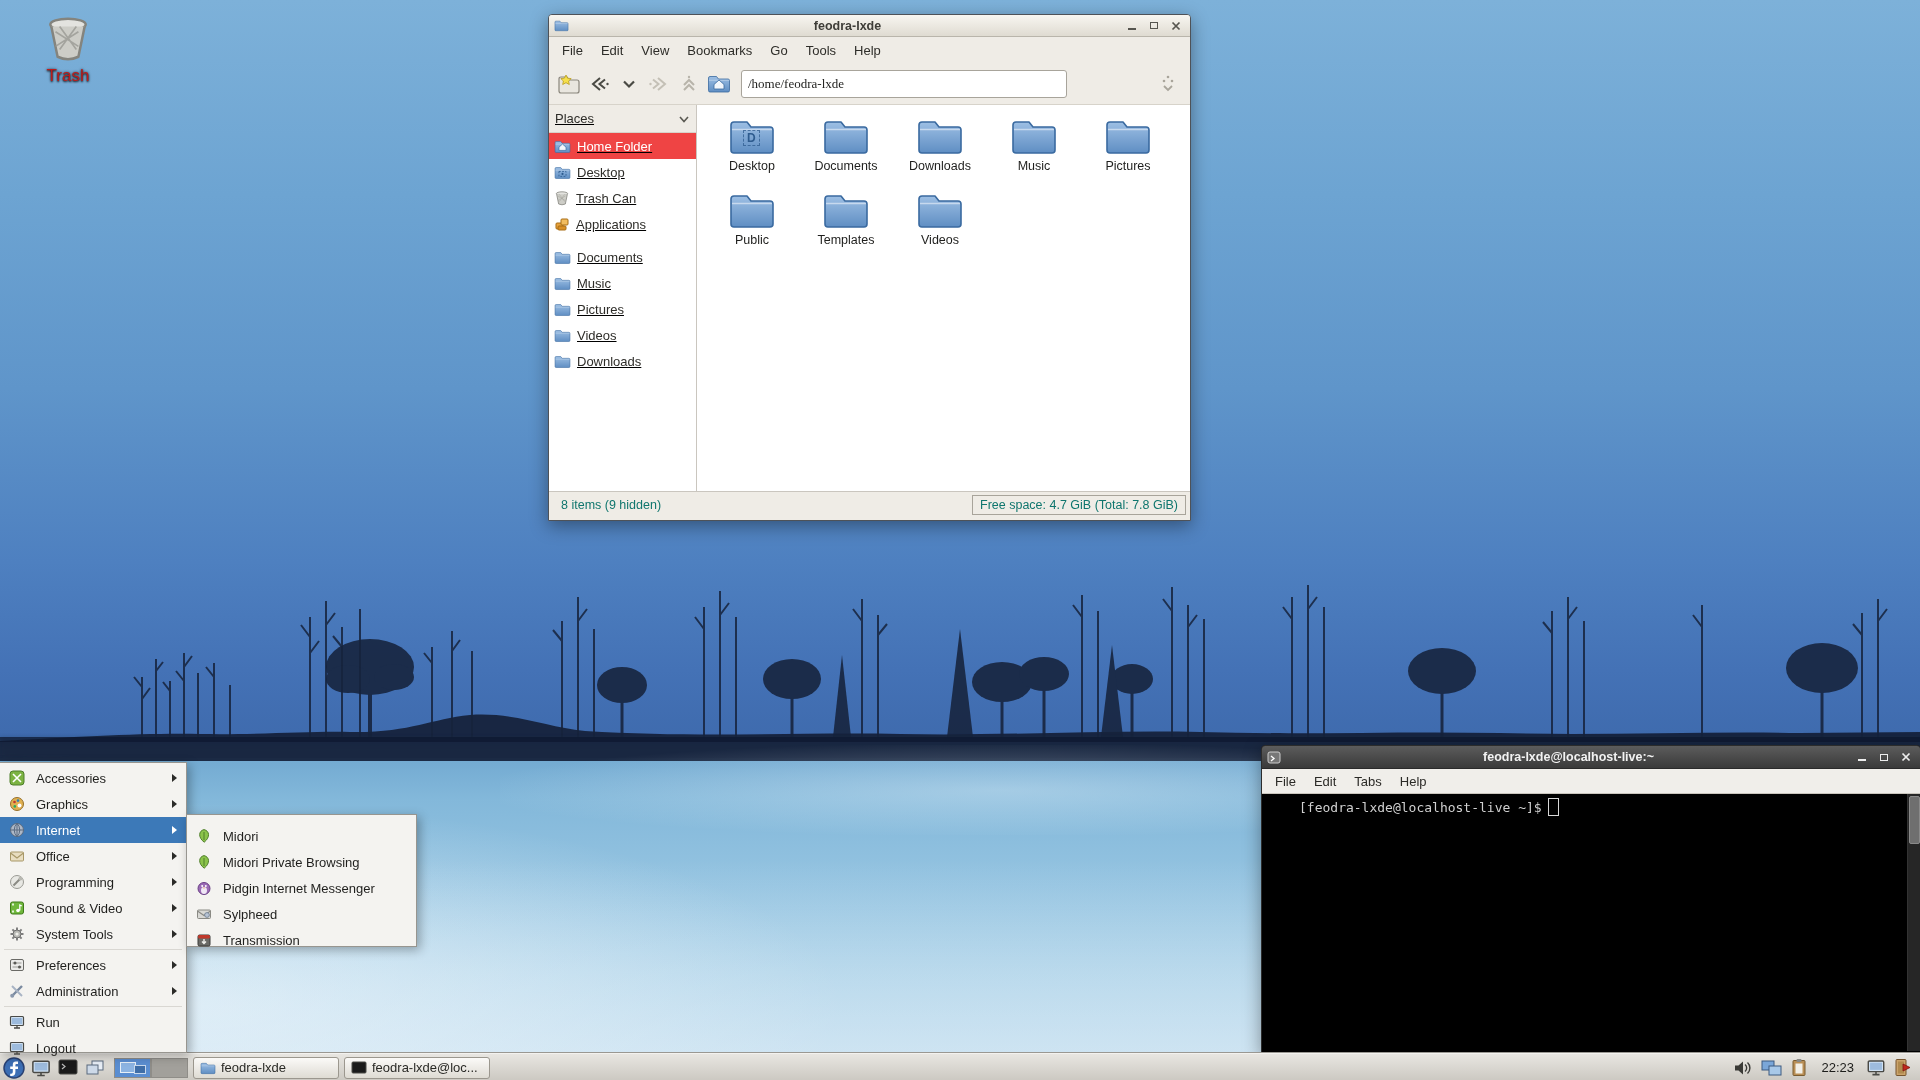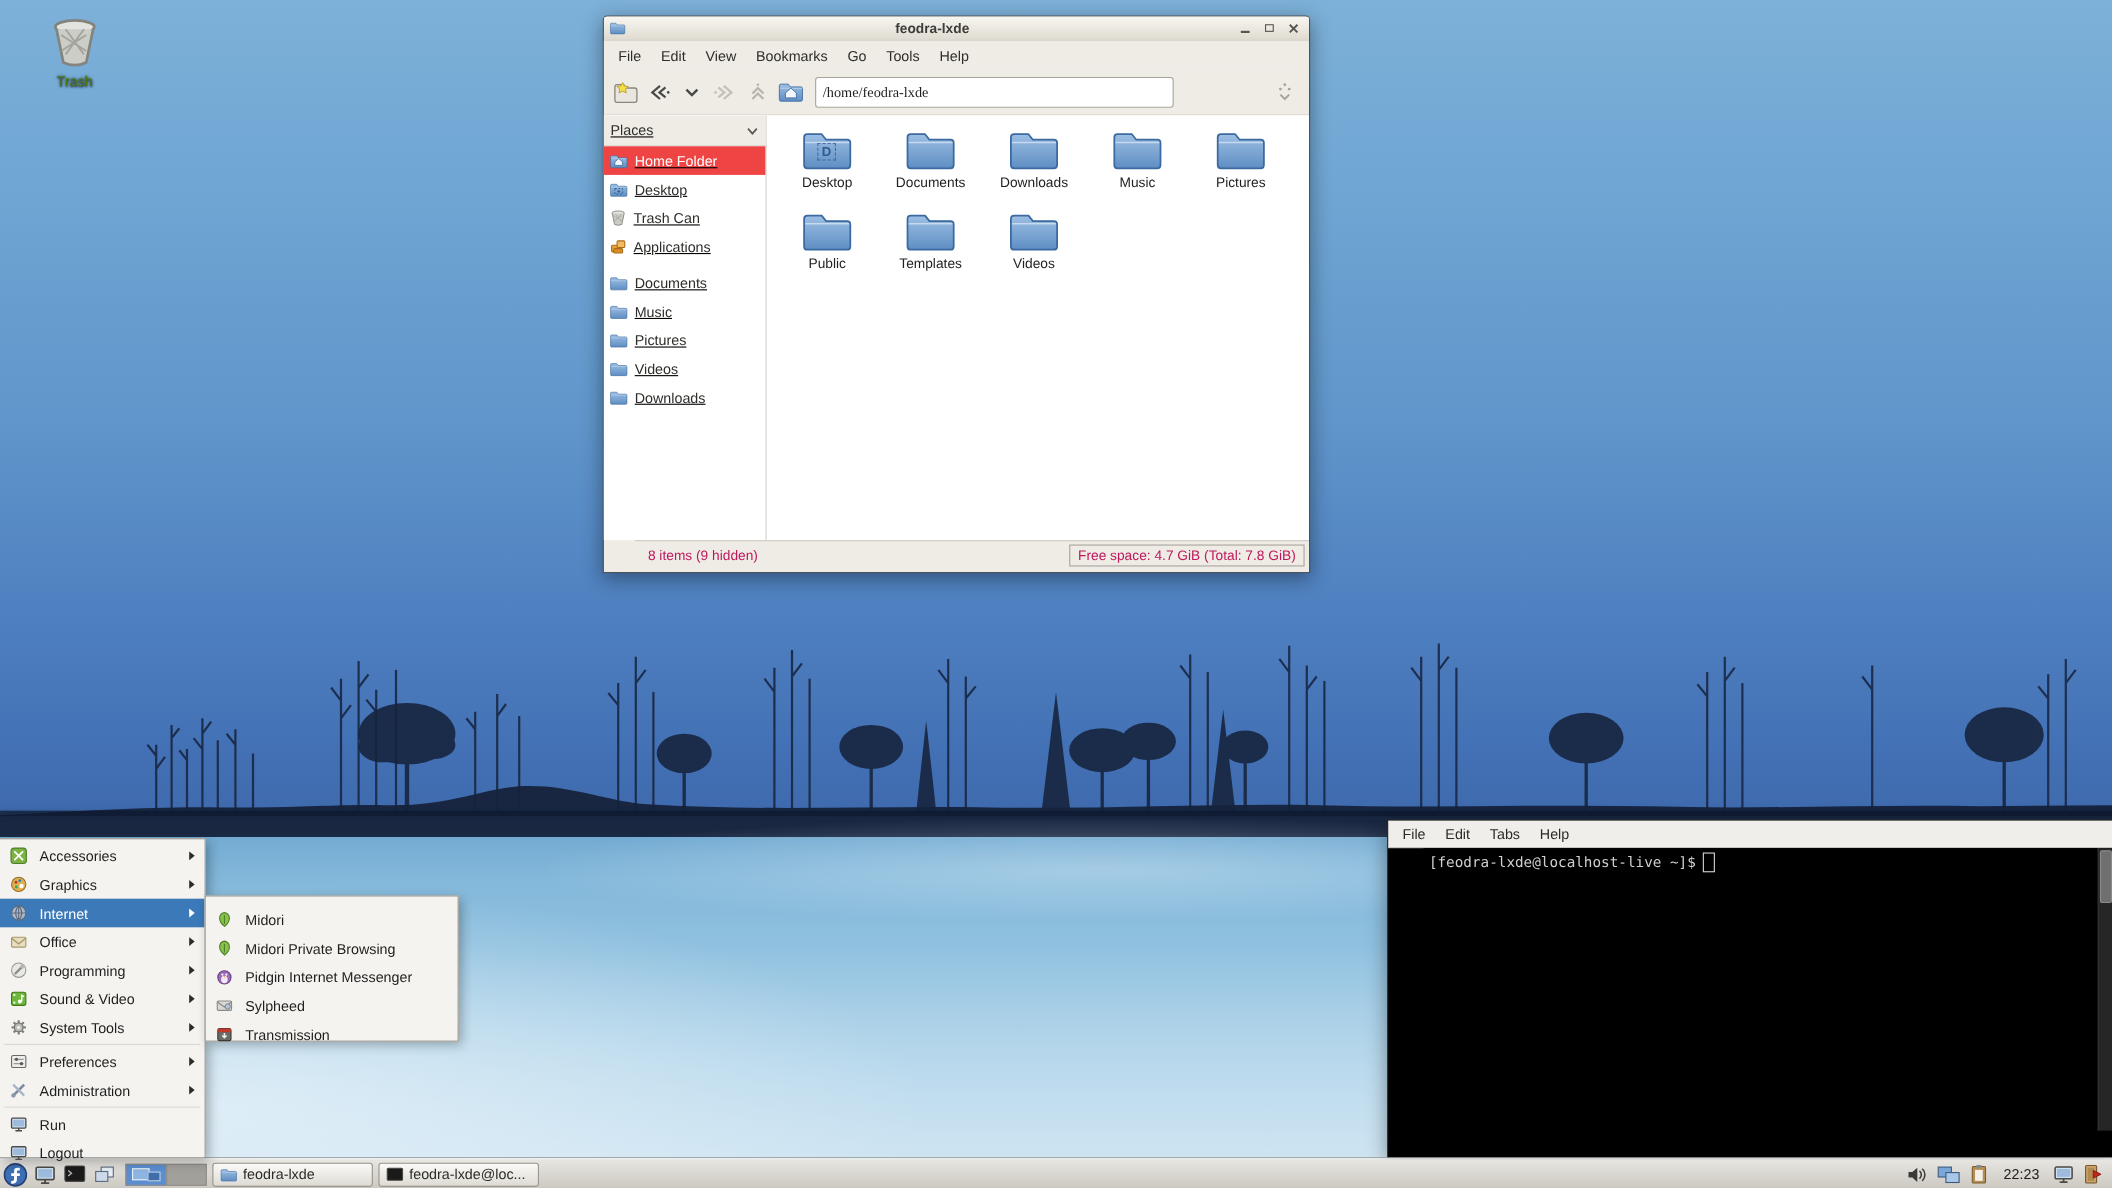--- a/index.html
+++ b/index.html
@@ -16,21 +16,21 @@
   .fog.f2{left:1300px;top:780px;width:900px;height:330px;
     background:radial-gradient(ellipse at 60% 55%,rgba(240,248,252,.5),rgba(240,248,252,0) 70%);}
   .fog.f3{left:0;top:860px;width:1920px;height:220px;
     background:linear-gradient(180deg,rgba(235,245,250,0),rgba(230,242,250,.55));}
   .fog.f4{left:500px;top:745px;width:1000px;height:90px;
     background:radial-gradient(ellipse,rgba(235,246,252,.35),rgba(235,246,252,0) 75%);}
   #forest{position:absolute;left:0;top:555px;width:1920px;height:400px;}
 
   
   .trash-di{position:absolute;left:30px;top:12px;width:76px;text-align:center;cursor:default;}
-  .trash-di .tlabel{display:block;margin-top:2px;font-size:13px;color:#4d7c0f;
+  .trash-di .tlabel{display:block;margin-top:2px;font-size:17px;color:#b91c1c;
     text-shadow:0 1px 2px rgba(0,0,0,.85),0 0 3px rgba(0,0,0,.6);}
 
   
   .win{position:absolute;border:1px solid #4e5258;border-radius:4px 4px 0 0;
     box-shadow:0 5px 18px rgba(0,0,0,.38);}
   .titlebar{display:flex;align-items:center;height:21px;border-radius:3px 3px 0 0;
     background:linear-gradient(180deg,#f8f6f1,#dfdbd1);border-bottom:1px solid #b9b5ab;}
   .titlebar .tb-title{flex:1;text-align:center;font-size:12.5px;font-weight:bold;color:#3e3d38;}
   .tb-ico{margin-left:5px;display:flex;align-items:center;}
   .wbtns{display:flex;align-items:center;gap:10px;margin-right:8px;color:#56554f;}
@@ -60,21 +60,21 @@
   .sidebar .gap{height:7px;}
   .fmain{flex:1;position:relative;background:#fff;}
   .fgrid{position:absolute;left:8px;top:8px;display:grid;
     grid-template-columns:repeat(5,94px);grid-auto-rows:74px;}
   .fcell{display:flex;flex-direction:column;align-items:center;justify-content:flex-start;padding-top:3px;}
   .fcell .flabel{margin-top:3px;font-size:12.5px;color:#1f1f1d;}
   .ficon{position:relative;width:48px;height:40px;}
   .badge-d{position:absolute;left:15px;top:14px;font-size:12px;font-weight:bold;color:#2e5c8f;
     border:1px dashed rgba(46,92,143,.75);padding:0 3px;line-height:14px;}
   .statusbar{display:flex;align-items:center;height:25px;background:#efece6;
-    border-top:1px solid #cac6bf;font-size:12.5px;color:#be185d;padding:0 4px 0 12px;margin-left:28px;}
+    border-top:1px solid #cac6bf;font-size:12.5px;color:#0f766e;padding:0 4px 0 12px;}
   .statusbar .st-left{flex:1;}
   .statusbar .st-right{border:1px solid #a8a49b;background:#efece6;padding:2px 7px;}
 
   
   .term{left:1261px;top:745px;width:658px;height:306px;background:#000;border:1px solid #2c2c2c;
     border-radius:4px 4px 0 0;}
   .term .titlebar{background:linear-gradient(180deg,#5c5c5c,#3a3a3a);border-bottom:1px solid #2a2a2a;height:22px;}
   .term .tb-title{color:#f2f2f2;}
   .term .wbtns{color:#ededed;}
   .term-menubar{display:flex;align-items:center;height:24px;background:#f0eeea;
@@ -473,20 +473,42 @@
         </div>
       </div>
     </div>
     <div class="statusbar">
       <span class="st-left">8 items (9 hidden)</span>
       <span class="st-right">Free space: 4.7 GiB (Total: 7.8 GiB)</span>
     </div>
   </div>
 
   <div class="win term">
+    <div class="titlebar">
+      <span class="tb-ico">
+        <svg width="14" height="13">
+            <rect x="1" y="1" width="12" height="11" rx="2" fill="#777" stroke="#ccc" stroke-width="1"></rect>
+            <path d="M4,5 l3,2.5 -3,2.5" fill="none" stroke="#fff" stroke-width="1.3"></path>
+          </svg>
+      </span>
+      <span class="tb-title">feodra-lxde@localhost-live:~</span>
+      <span class="wbtns">
+        <span class="wbtn">
+            <span class="mn"></span>
+          </span>
+        <span class="wbtn">
+            <span class="mx"></span>
+          </span>
+        <span class="wbtn">
+          <svg width="10" height="10">
+              <path d="M1.5,1.5 L8.5,8.5 M8.5,1.5 L1.5,8.5" stroke="currentColor" stroke-width="1.7"></path>
+            </svg>
+        </span>
+      </span>
+    </div>
     <div class="term-menubar">
       <span class="mitem">File</span>
       <span class="mitem">Edit</span>
       <span class="mitem">Tabs</span>
       <span class="mitem">Help</span>
     </div>
     <div class="term-body">
       <div class="prompt-line">
         <span>[feodra-lxde@localhost-live ~]$</span>
         <span class="cursor"></span>

